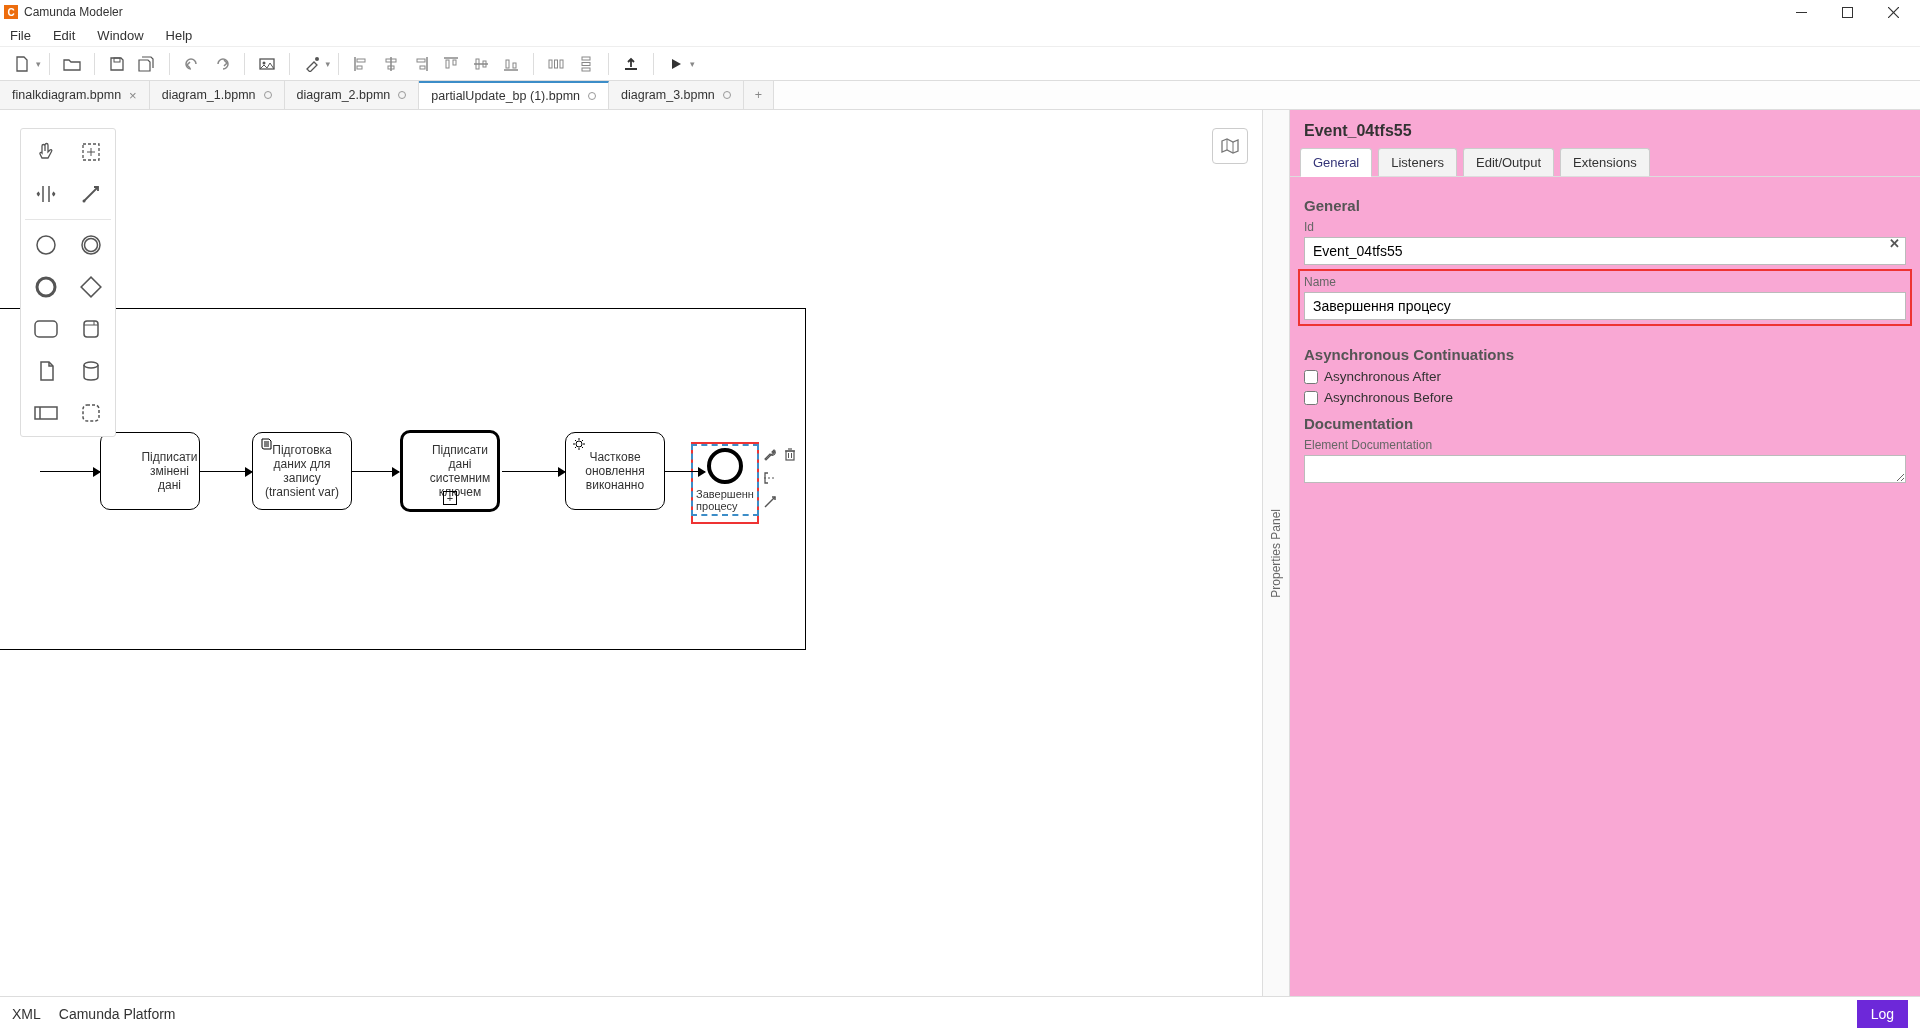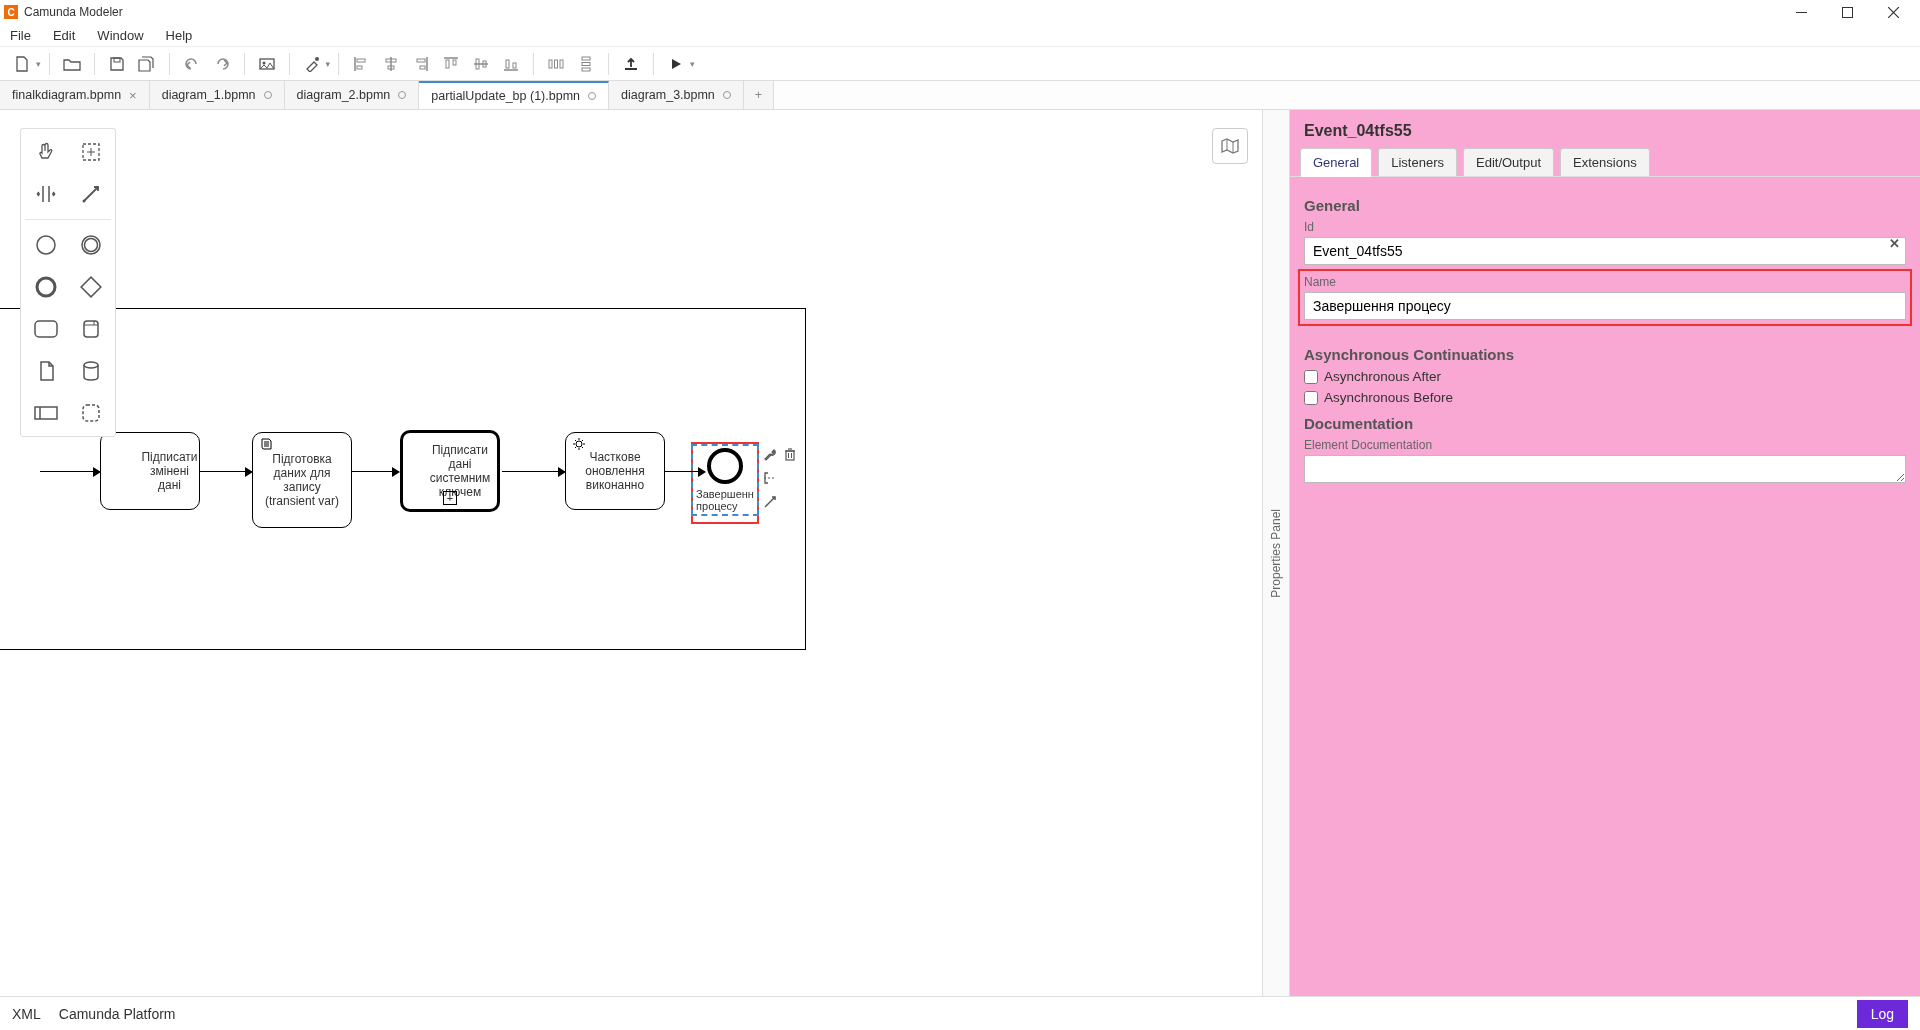--- a/index.html
+++ b/index.html
@@ -387,21 +387,21 @@
       <span>их у</span>
     </div>
 
     <div class="pool"></div>
 
     <div class="node task" style="left:100px; top:322px; height:78px;">
       <span style="white-space:pre-line;margin-left:39px;">Підписати
 змінені дані</span>
     </div>
 
-    <div class="node task" style="left:252px; top:322px; height:96px;">
+    <div class="node task" style="left:252px; top:322px; height:78px;">
       <span class="icon-tl">
           <svg width="14" height="14">
             <path d="M3 2h7l2 2v8H5a2 2 0 01-2-2z" fill="none" stroke="#000" stroke-width="1"></path>
             <line x1="5" y1="5" x2="10" y2="5" stroke="#000"></line>
             <line x1="5" y1="7" x2="10" y2="7" stroke="#000"></line>
             <line x1="5" y1="9" x2="10" y2="9" stroke="#000"></line>
           </svg>
         </span>
       <span style="white-space:pre-line;">Підготовка
 даних для

